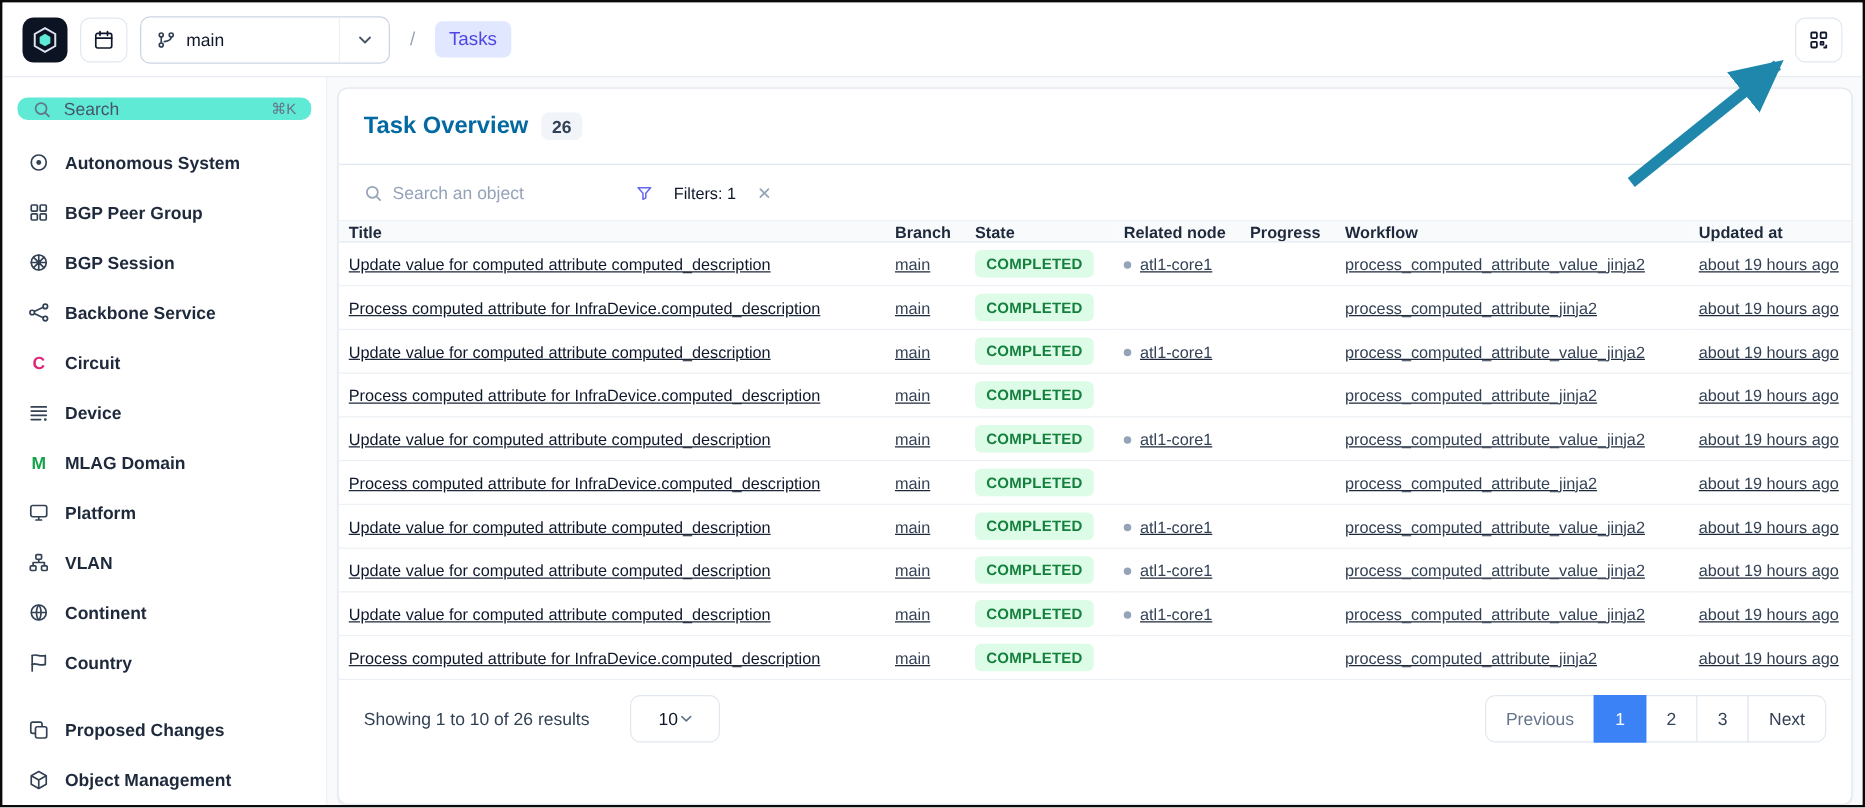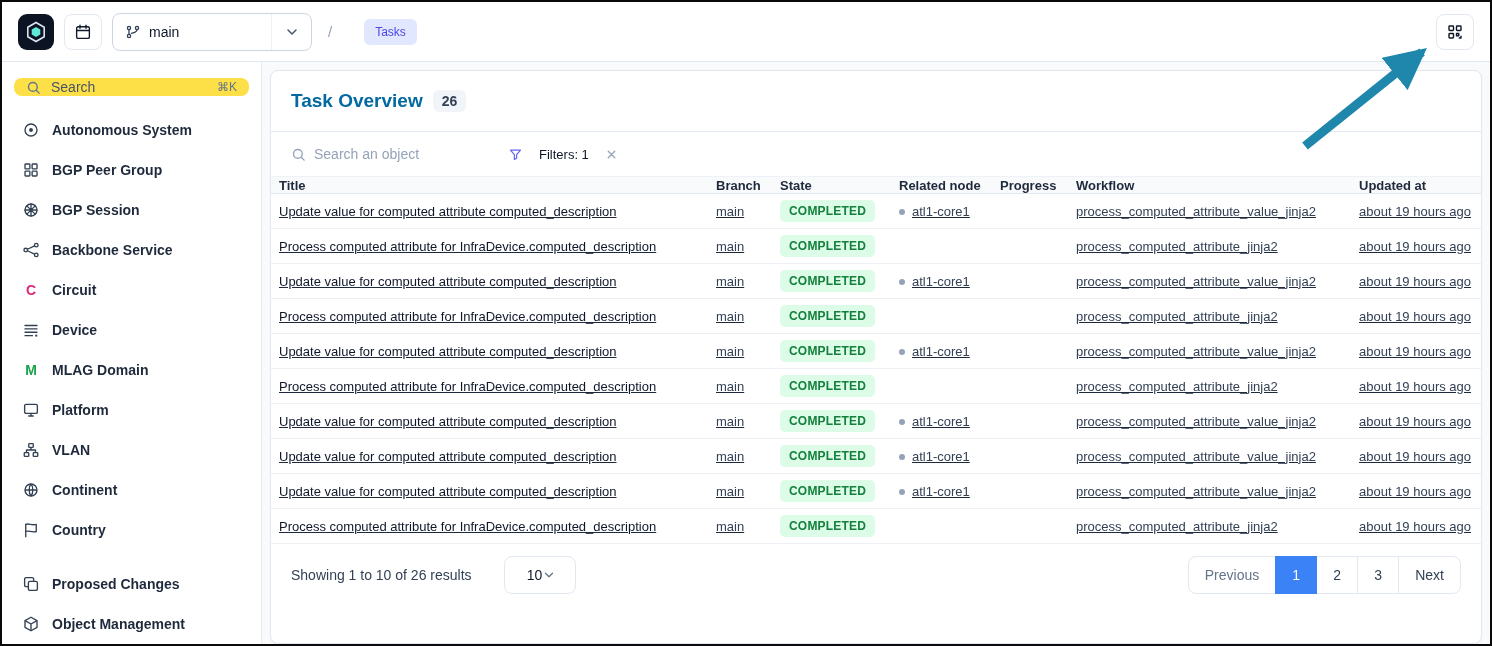--- a/index.html
+++ b/index.html
@@ -10,29 +10,29 @@
   .page { width: 1492px; height: 646px; border: 2px solid #0a0a0a; background: #fff; display: flex; flex-direction: column; overflow: hidden; position: relative; }
 
   
   .app-header { flex: 0 0 60px; height: 60px; display: flex; align-items: center; gap: 10px; padding: 0 16px; border-bottom: 1px solid #e2e8f0; background: #fff; }
   .logo { width: 36px; height: 36px; border-radius: 9px; background: #0c1322; display: flex; align-items: center; justify-content: center; flex: 0 0 auto; }
   .icon-btn { height: 36px; min-width: 38px; border: 1px solid #e2e8f0; border-radius: 8px; background: #fff; display: flex; align-items: center; justify-content: center; color: #0f172a; cursor: pointer; }
   .branch-select { height: 38px; width: 200px; border: 1px solid #cbd5e1; border-radius: 8px; background: #fff; display: flex; align-items: center; gap: 8px; padding-left: 12px; font-size: 14px; color: #0f172a; cursor: pointer; }
   .branch-select .grow { flex: 1; }
   .branch-chevron { width: 40px; align-self: stretch; display: flex; align-items: center; justify-content: center; color: #475569; border-left: 1px solid #eef2f6; }
   .crumb-sep { color: #94a3b8; font-size: 15px; margin: 0 6px; }
-  .crumb-pill { background: var(--breadcrumb-bg, #e0e7ff); color: var(--breadcrumb-text, #4f46e5); font-size: 12px; padding: 6px 11px; border-radius: 6px; cursor: pointer; margin-left: 16px; }
+  .crumb-pill { background: var(--breadcrumb-bg, #e0e7ff); color: var(--breadcrumb-text, #4f46e5); font-size: 15px; padding: 6px 11px; border-radius: 6px; cursor: pointer; }
   .header-spacer { flex: 1; }
 
   
   .body-area { flex: 1; display: flex; min-height: 0; }
 
   
   .sidebar { flex: 0 0 260px; width: 260px; background: #fff; border-right: 1px solid #e9edf2; padding: 16px 12px 0; display: flex; flex-direction: column; overflow: hidden; }
-  .search-box { height: 36px; background: #fde047; border-radius: 8px; display: flex; align-items: center; gap: 10px; padding: 0 12px; font-size: 14px; color: #475569; cursor: pointer; margin-bottom: 14px; }
+  .search-box { height: 36px; background: #5eead4; border-radius: 8px; display: flex; align-items: center; gap: 10px; padding: 0 12px; font-size: 14px; color: #475569; cursor: pointer; margin-bottom: 14px; }
   .search-box .kbd { margin-left: auto; font-size: 12px; color: #64748b; }
   .nav-item { height: 40px; display: flex; align-items: center; gap: 12px; padding: 0 8px; border-radius: 6px; font-size: 14px; font-weight: 600; color: #1e293b; cursor: pointer; }
   .nav-icon { width: 18px; height: 18px; color: #334155; flex: 0 0 18px; display: flex; align-items: center; justify-content: center; }
   .letter-icon { width: 18px; flex: 0 0 18px; text-align: center; font-weight: 700; font-size: 14px; }
   .letter-pink { color: #db2777; }
   .letter-green { color: #16a34a; }
   .sidebar-footer { margin-top: 14px; }
 
   
   .main { flex: 1; min-width: 0; background: #f8fafc; padding: 8px 8px 0; }

